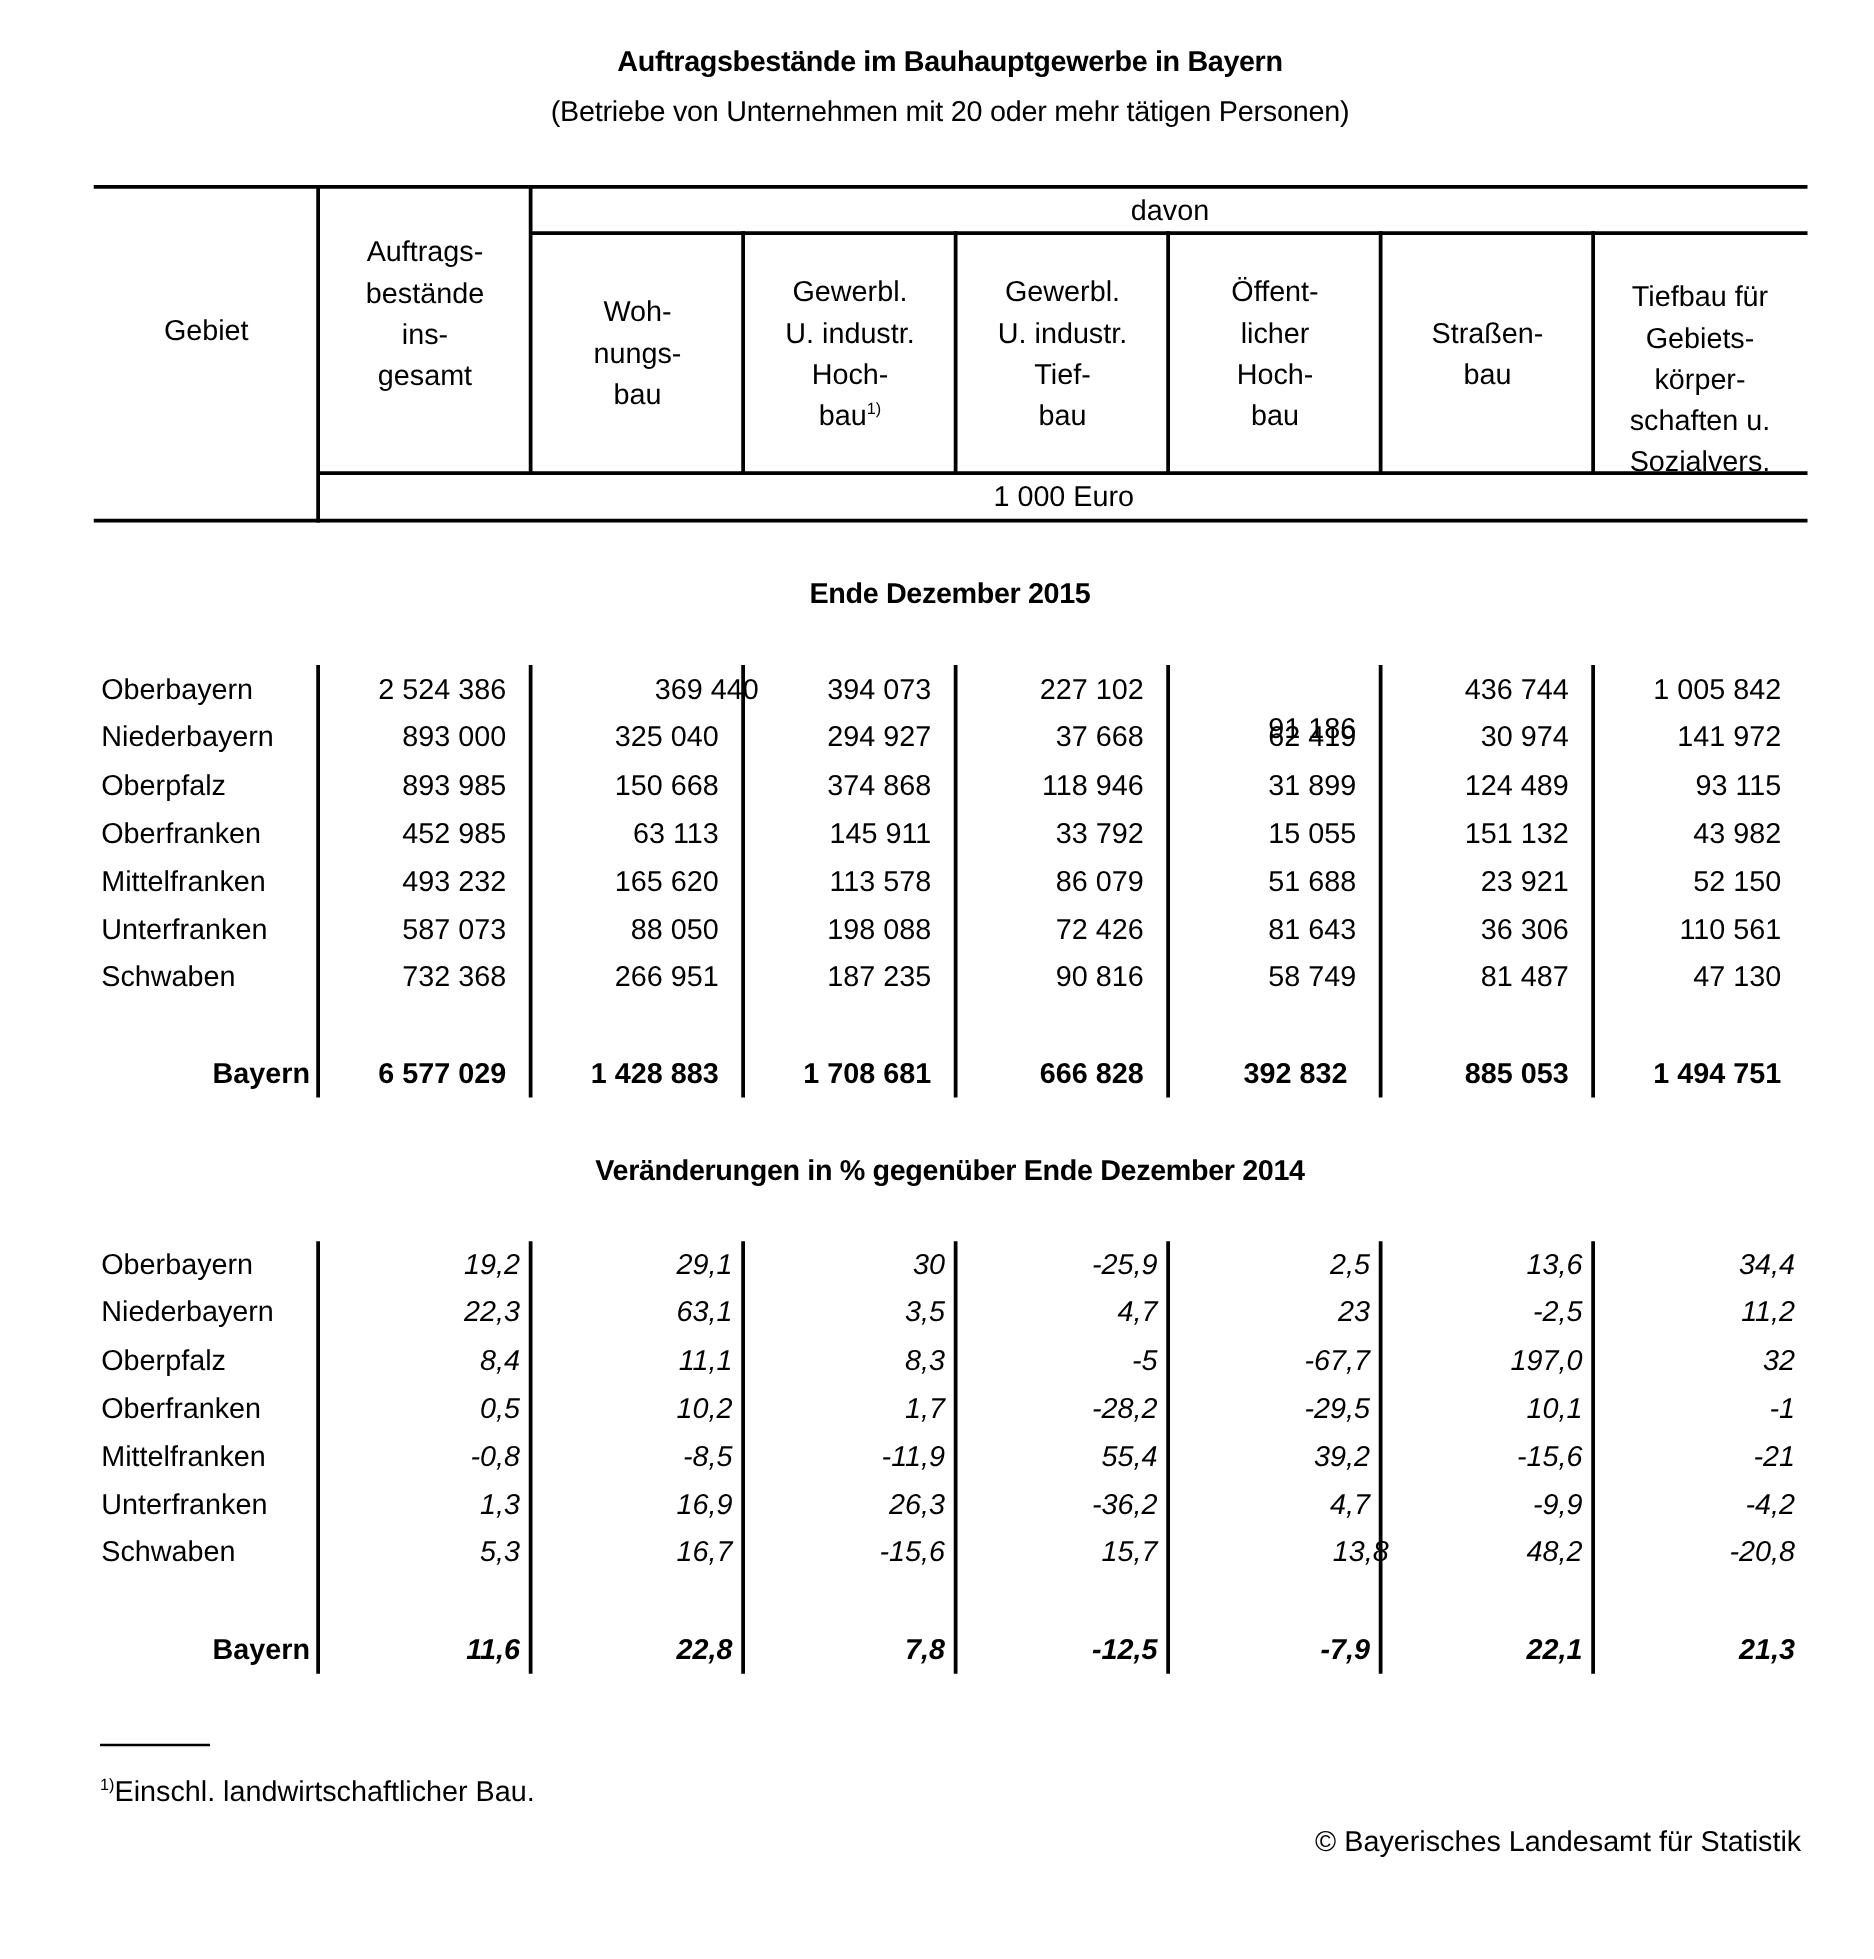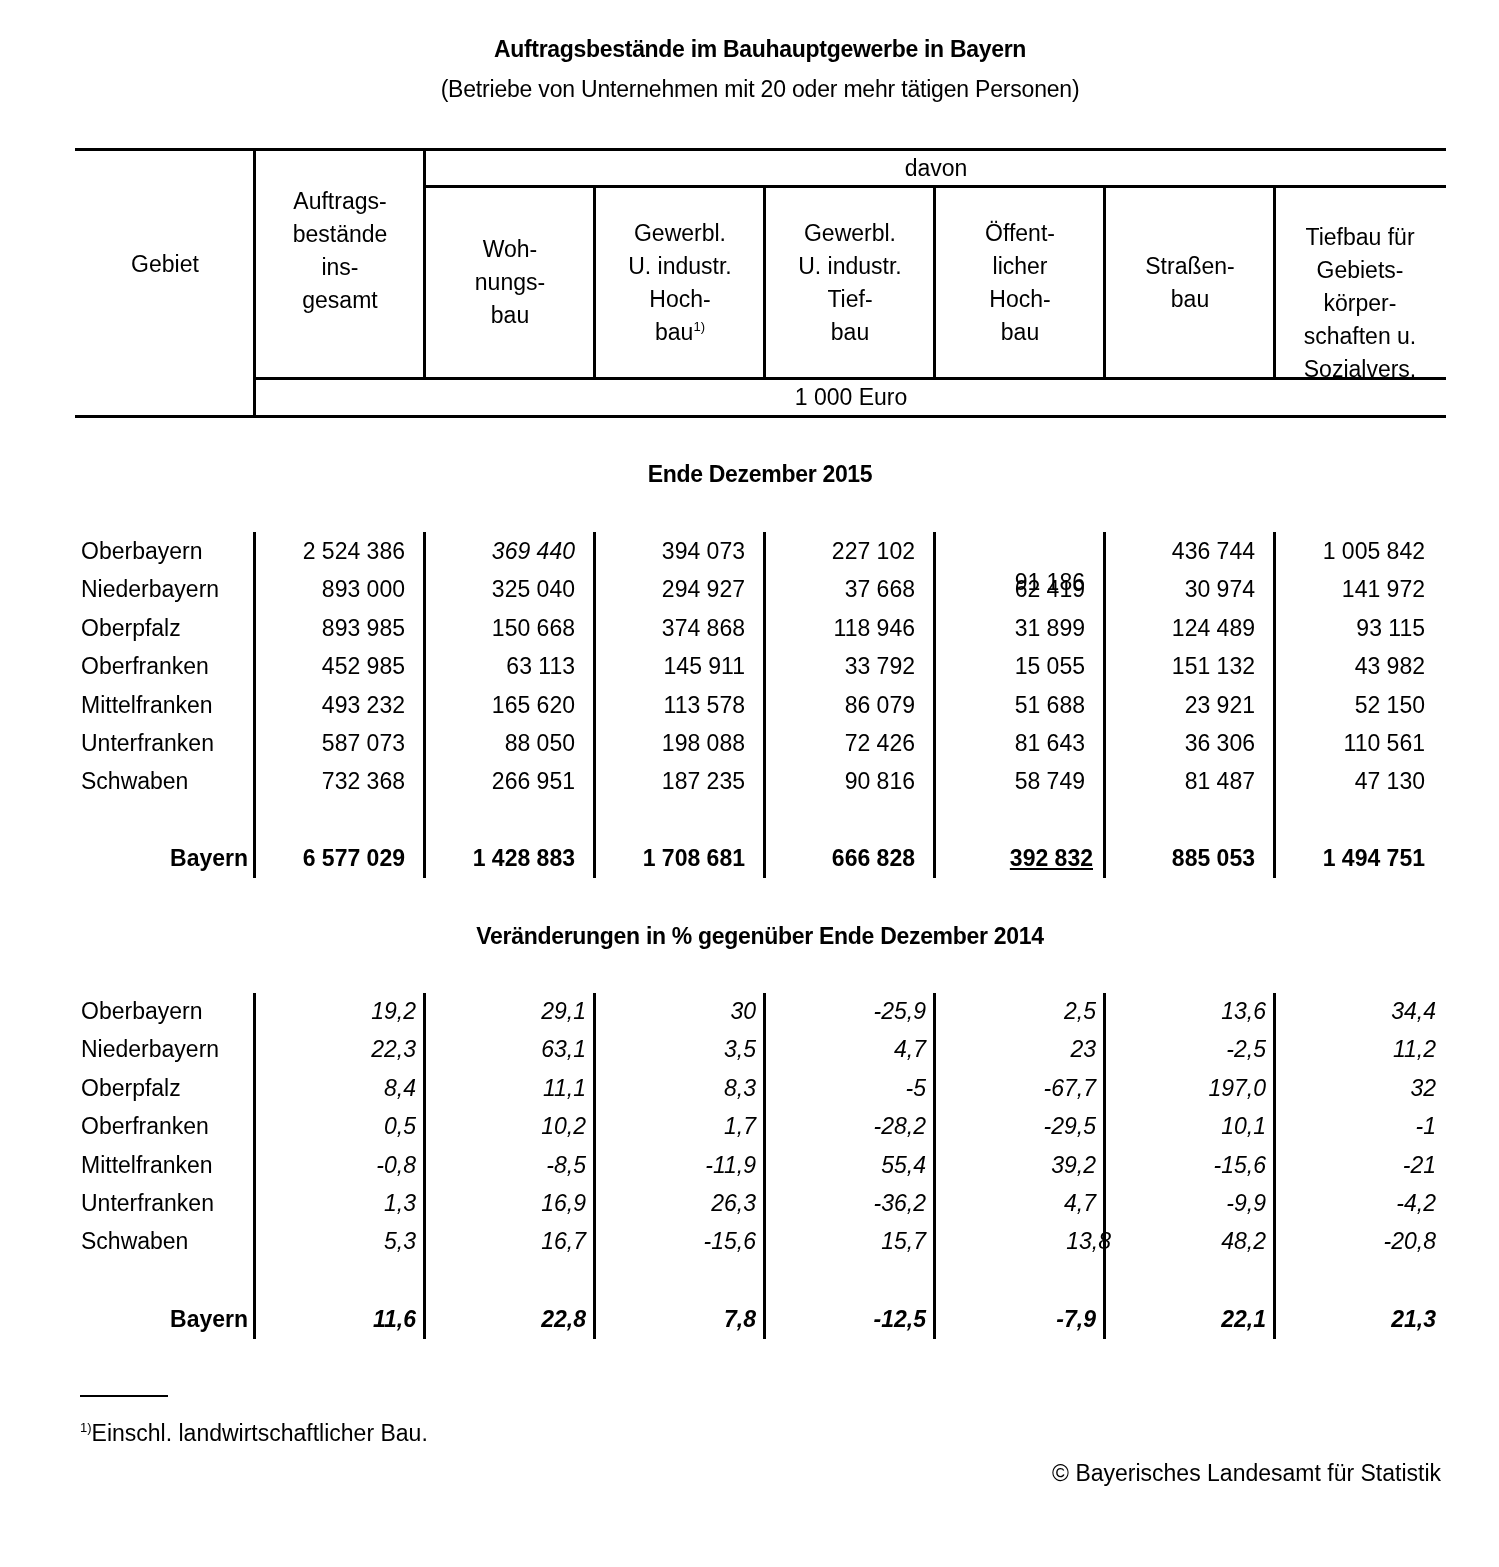--- a/index.html
+++ b/index.html
@@ -102,21 +102,21 @@
 <div class="vline" style="left:593px; top:532px; height:346px;"></div>
 <div class="vline" style="left:763px; top:532px; height:346px;"></div>
 <div class="vline" style="left:933px; top:532px; height:346px;"></div>
 <div class="vline" style="left:1103px; top:532px; height:346px;"></div>
 <div class="vline" style="left:1273px; top:532px; height:346px;"></div>
 
 <div id="s1rows">
     <div class="row" style="top: 538px;">
       <span class="name">Oberbayern</span>
       <span class="cell" style="right: 1094px;">2 524 386</span>
-      <span class="cell" style="right: 924px; font-style: italic;">369 440</span>
+      <span class="cell" style="right: 892px;">369 440</span>
       <span class="cell" style="right: 754px;">394 073</span>
       <span class="cell" style="right: 584px;">227 102</span>
       <span class="cell" style="right: 414px; margin-top: 31px;">91 186</span>
       <span class="cell" style="right: 244px;">436 744</span>
       <span class="cell" style="right: 74px;">1 005 842</span>
     </div>
     <div class="row" style="top: 576.4px;">
       <span class="name">Niederbayern</span>
       <span class="cell" style="right: 1094px;">893 000</span>
       <span class="cell" style="right: 924px;">325 040</span>
@@ -175,21 +175,21 @@
       <span class="cell" style="right: 414px;">58 749</span>
       <span class="cell" style="right: 244px;">81 487</span>
       <span class="cell" style="right: 74px;">47 130</span>
     </div>
     <div class="row total" style="top: 845px;">
       <span class="name">Bayern</span>
       <span class="cell" style="right: 1094px;">6 577 029</span>
       <span class="cell" style="right: 924px;">1 428 883</span>
       <span class="cell" style="right: 754px;">1 708 681</span>
       <span class="cell" style="right: 584px; text-align: right;">666 828</span>
-      <span class="cell" style="right: 406px; text-decoration: underline;">392 832</span>
+      <span class="cell" style="right: 421px;">392 832</span>
       <span class="cell" style="right: 244px;">885 053</span>
       <span class="cell" style="right: 74px;">1 494 751</span>
     </div>
   </div>
 
 <div class="section" style="top:923px;">Veränderungen in % gegenüber Ende Dezember 2014</div>
 
 <div class="vline" style="left:253px; top:993px; height:346px;"></div>
 <div class="vline" style="left:423px; top:993px; height:346px;"></div>
 <div class="vline" style="left:593px; top:993px; height:346px;"></div>

